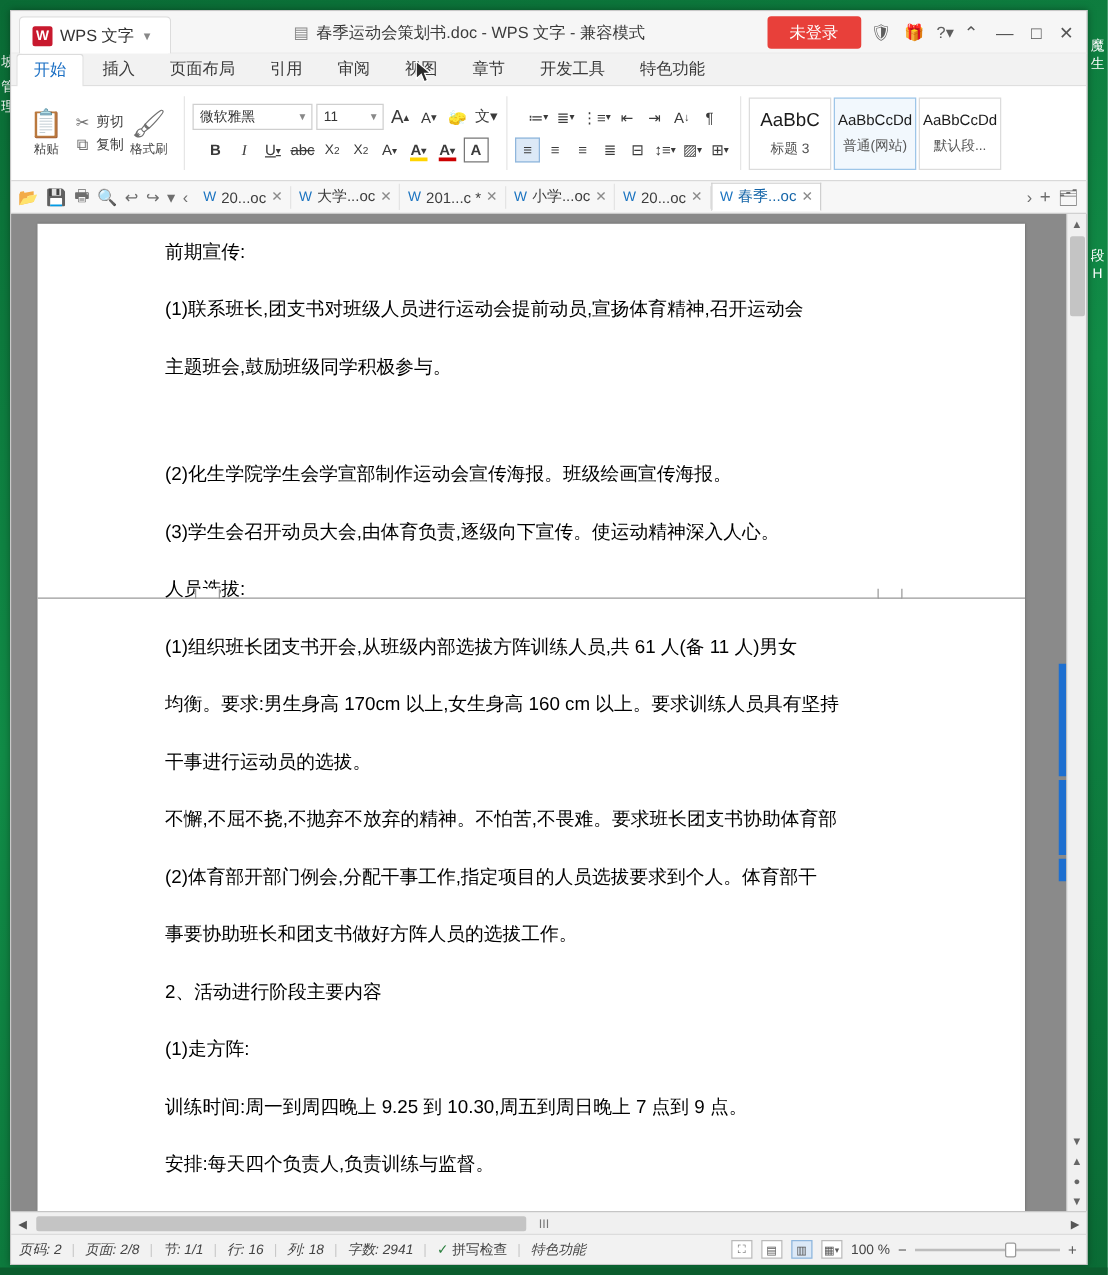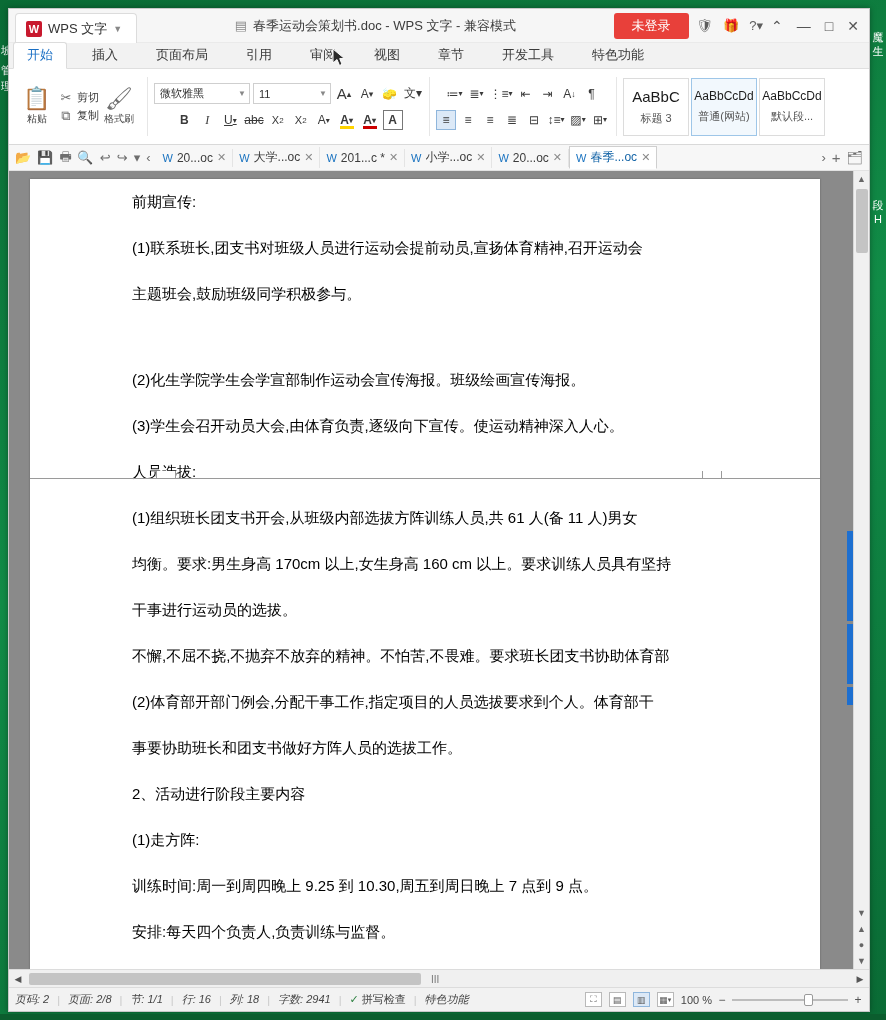--- a/index.html
+++ b/index.html
@@ -69,22 +69,22 @@
   }
   #title-tools {
     display: flex; align-items: center; gap: 10px;
     padding: 0 8px 0 2px; color: #5d5d5d; font-size: 13px;
   }
   #win-ctl { display: flex; align-items: center; gap: 14px; padding-right: 10px; color: #555; font-size: 14px;}
   #win-ctl span { cursor: pointer; }
 
   
   #ribbon-tabs {
-    height: 26px; background: #f2f2f2; display: flex; align-items: flex-end;
-    padding-left: 4px; gap: 12px; position: relative;
+    height: 26px; background: #f2f2f2; display: flex; align-items: center;
+    padding-left: 4px; gap: 2px; position: relative;
     border-bottom: 1px solid #dfdfdf;
   }
   .rt {
     font-size: 13px; color: #3a3a3a; padding: 3px 13px 4px;
     cursor: pointer; white-space: nowrap;
   }
   .rt.active {
     background: #fff; color: #1a6fc4;
     border: 1px solid #dcdcdc; border-bottom: 1px solid #fff;
     border-radius: 3px 3px 0 0; margin-bottom: -1px;
@@ -314,21 +314,21 @@
     </div>
 
     <div class="rsep"></div>
 
     <div class="rgroup font-area">
       <div class="font-row">
         <div class="combo" style="width:96px">
           <span class="cv">微软雅黑</span>
           <span class="cd">▼</span>
         </div>
-        <div class="combo" style="width:78px">
+        <div class="combo" style="width:54px">
           <span class="cv">11</span>
           <span class="cd">▼</span>
         </div>
         <div class="ico-btn" style="font-size:15px">A<span style="font-size:9px">▴</span></div>
         <div class="ico-btn" style="font-size:12px">A<span style="font-size:9px">▾</span></div>
         <div class="ico-btn">🧽</div>
         <div class="ico-btn">文▾</div>
       </div>
       <div class="font-row">
         <div class="ico-btn b">B</div>

